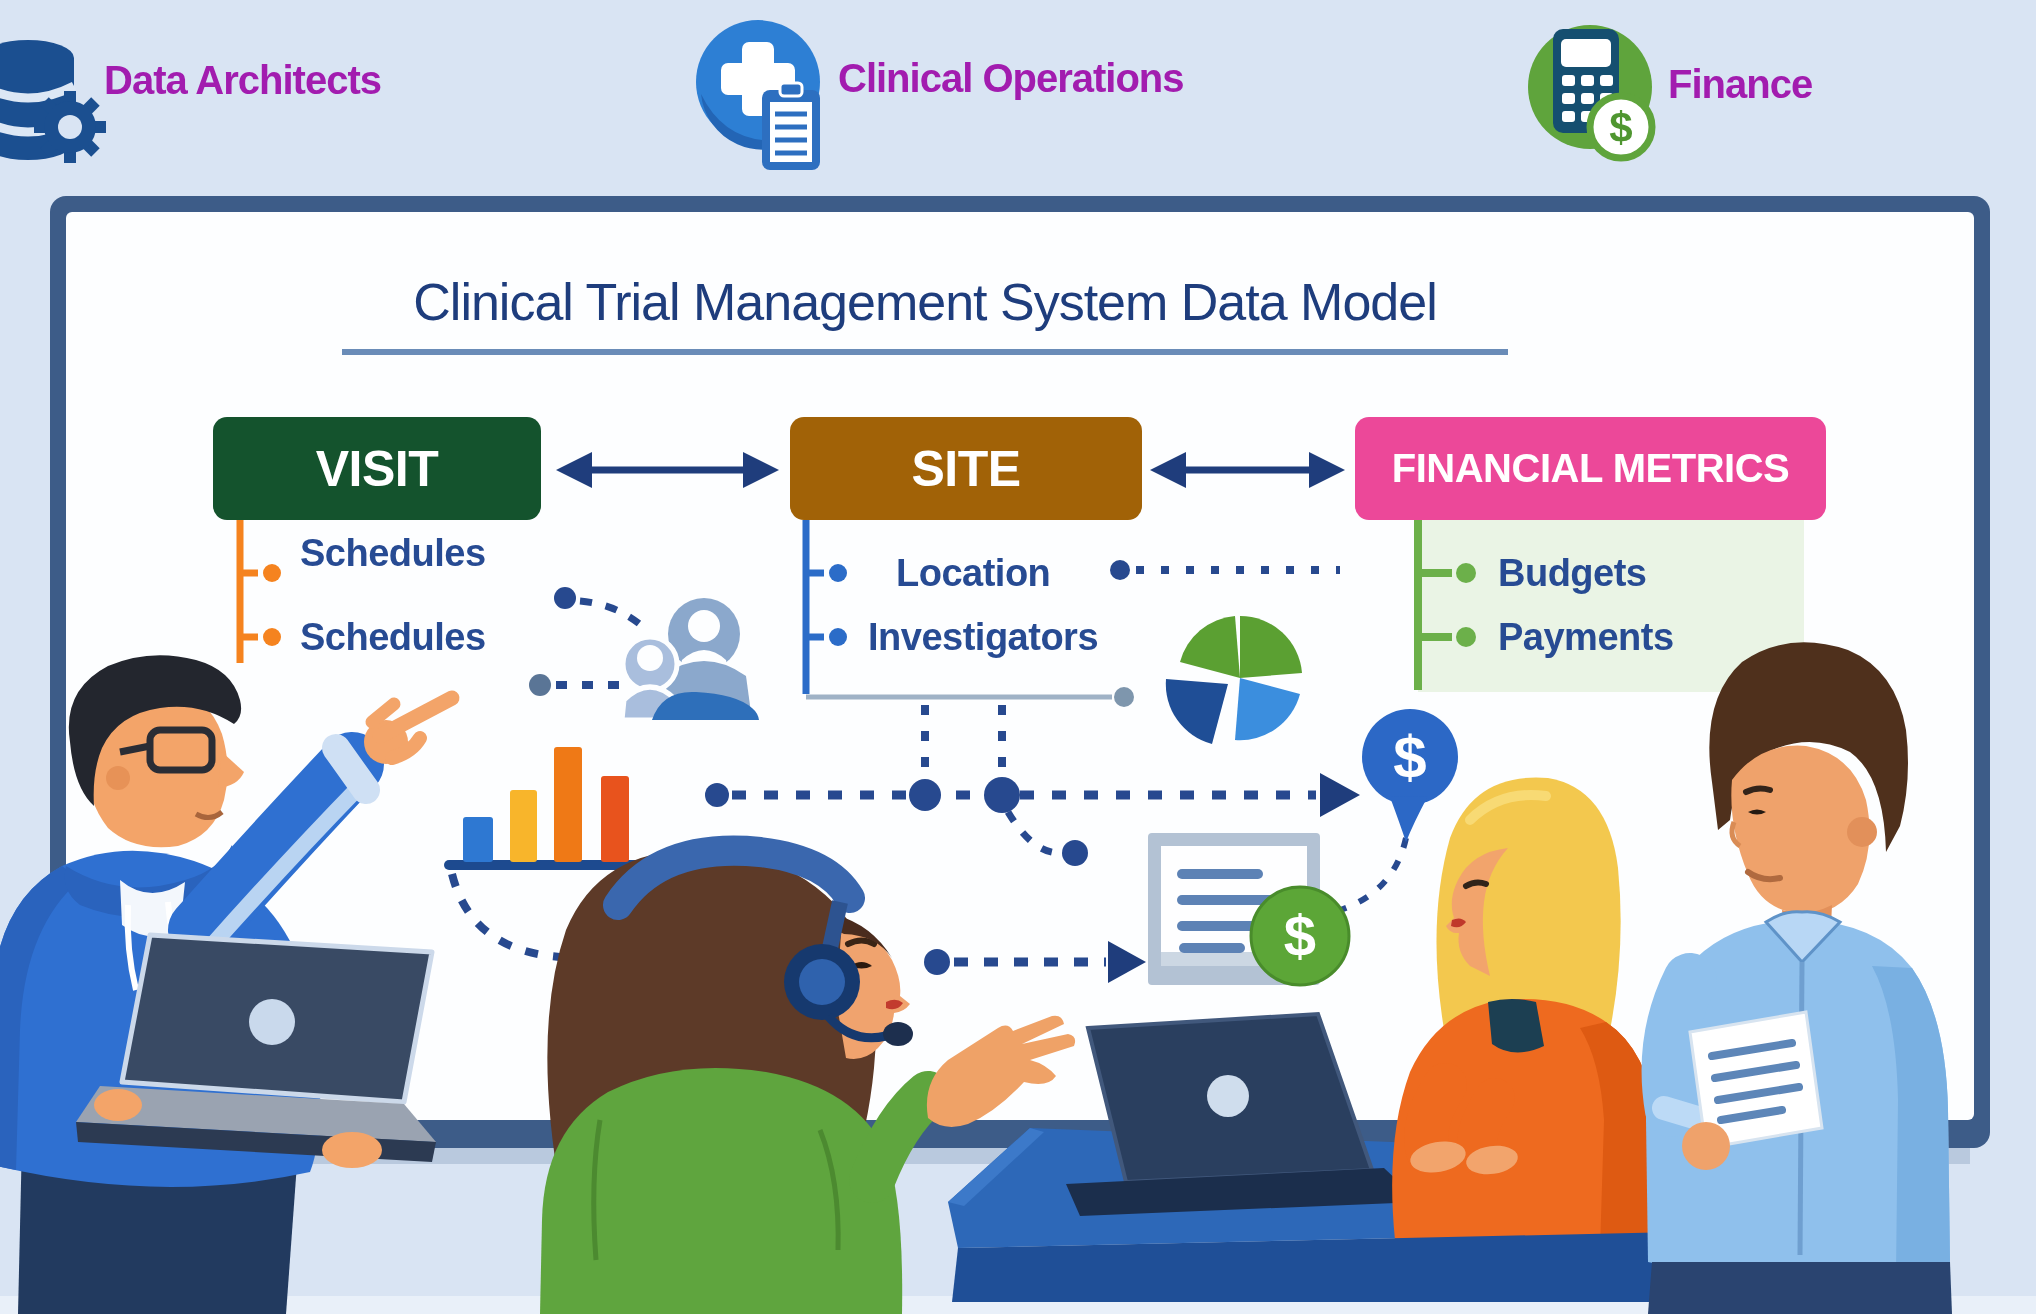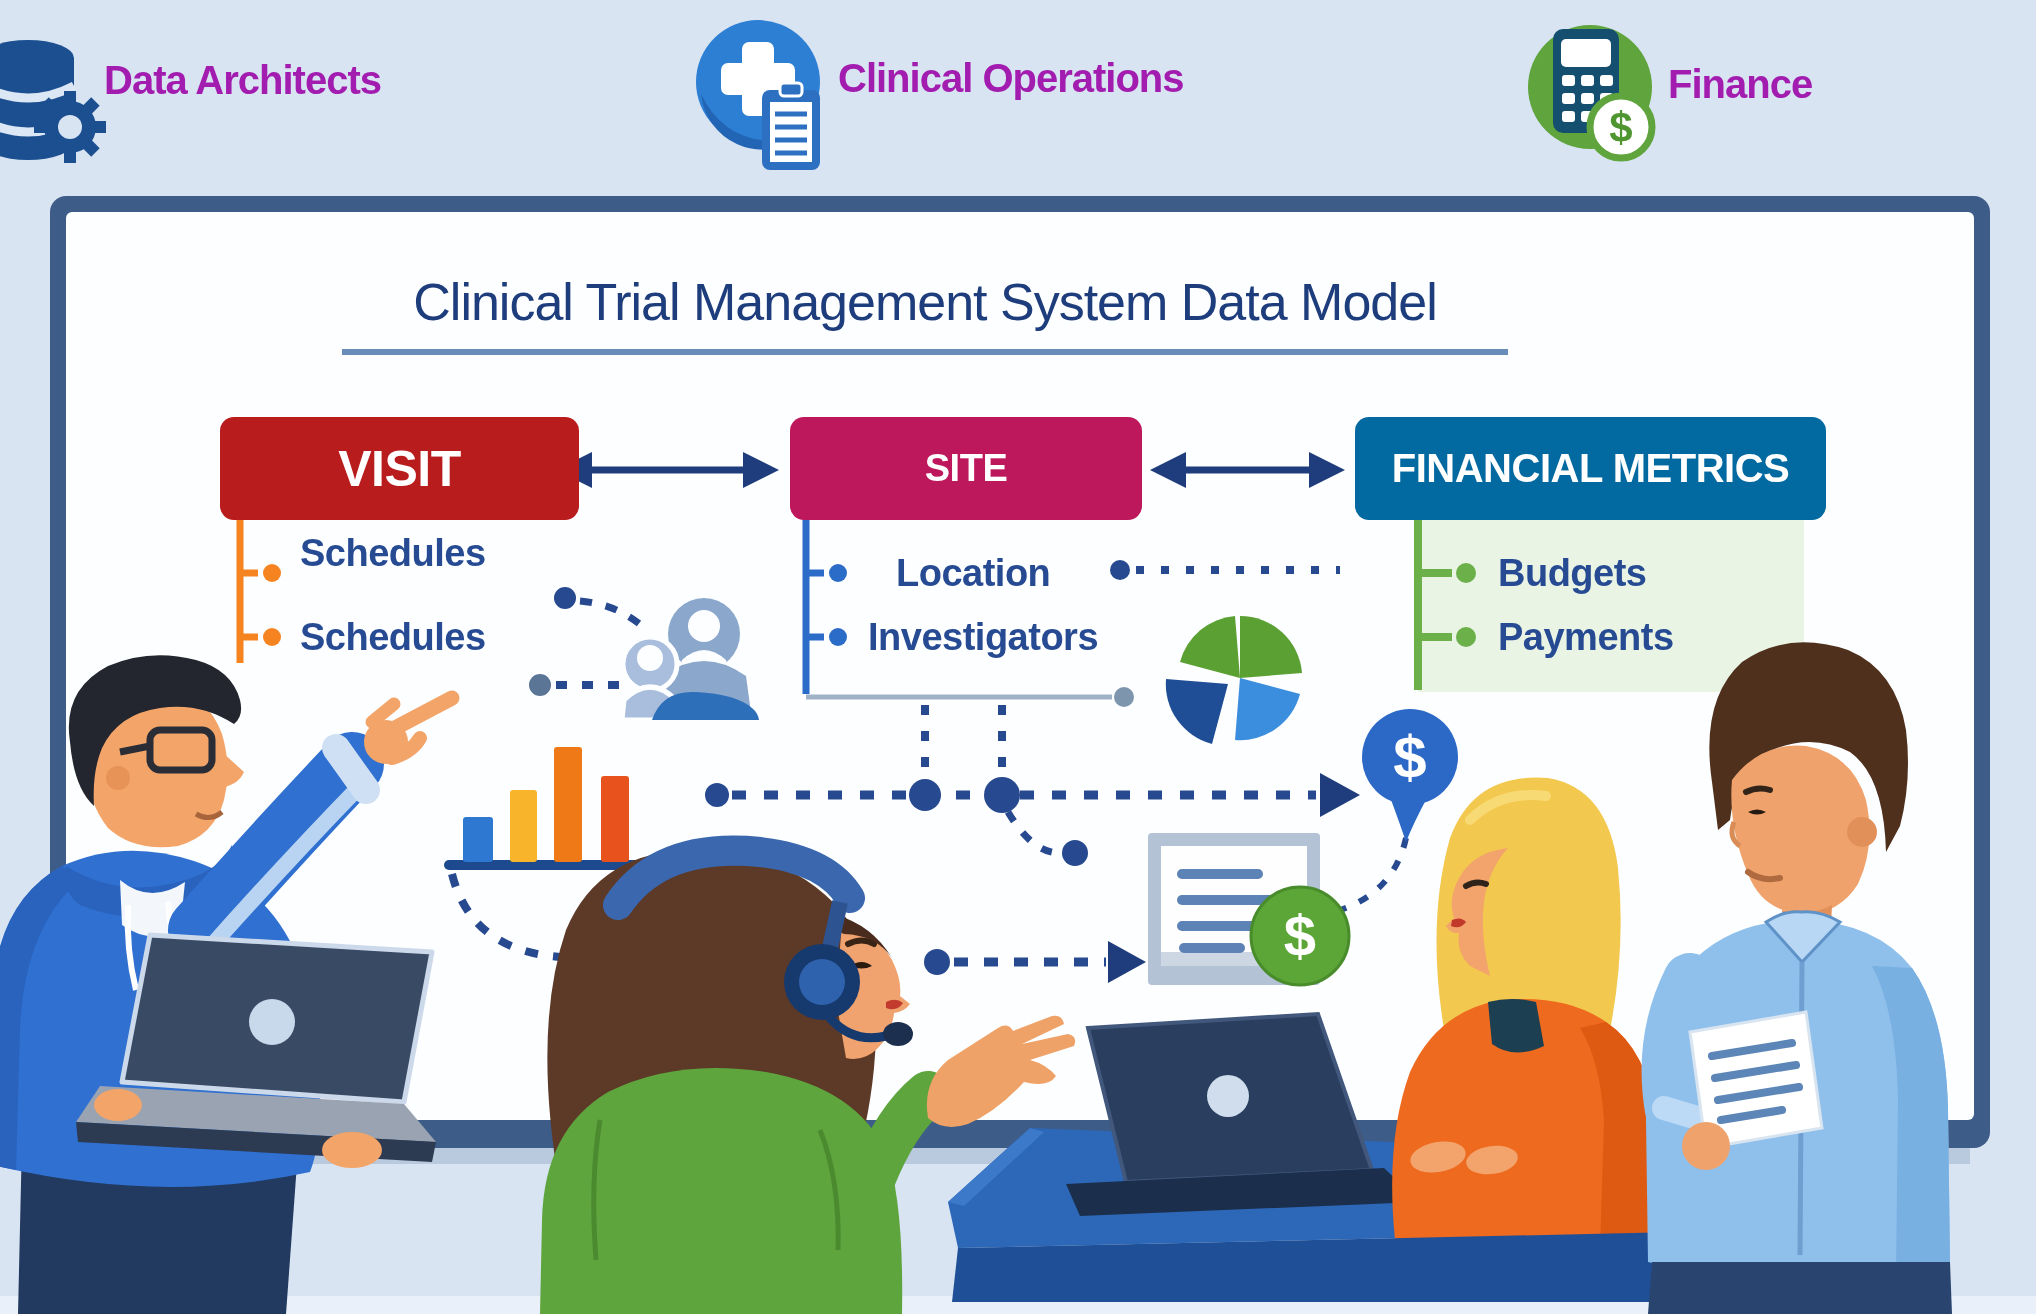--- a/index.html
+++ b/index.html
@@ -17,23 +17,23 @@
   #hdr1{left:104px;top:58px}
   #hdr2{left:838px;top:56px}
   #hdr3{left:1668px;top:62px}
 
   .board-title{position:absolute;left:340px;top:272px;width:1170px;text-align:center;
                font-size:52px;font-weight:normal;color:#1e3d7d;letter-spacing:-1px;white-space:nowrap}
 
   .entity{position:absolute;top:417px;height:103px;border-radius:14px;display:flex;
           align-items:center;justify-content:center;color:#fff;font-weight:bold;
           letter-spacing:-0.5px}
-  #entity-visit{left:220px;width:359px;background:#b91c1c;font-size:50px}
-  #entity-site{left:790px;width:352px;background:#be185d;font-size:38px}
-  #entity-fin{left:1355px;width:471px;background:#0369a1;font-size:40px}
+  #entity-visit{left:213px;width:328px;background:#14532d;font-size:50px}
+  #entity-site{left:790px;width:352px;background:#a16207;font-size:50px}
+  #entity-fin{left:1355px;width:471px;background:#ec4899;font-size:40px}
 
   .attr{position:absolute;font-size:38px;font-weight:bold;color:#274b93;
         letter-spacing:-0.5px;white-space:nowrap;line-height:42px}
   #attr-v0{left:300px;top:532px}
   #attr-v1{left:300px;top:616px}
   #attr-s0{left:896px;top:552px}
   #attr-s1{left:868px;top:616px}
   #attr-f0{left:1498px;top:552px}
   #attr-f1{left:1498px;top:616px}
 </style>

